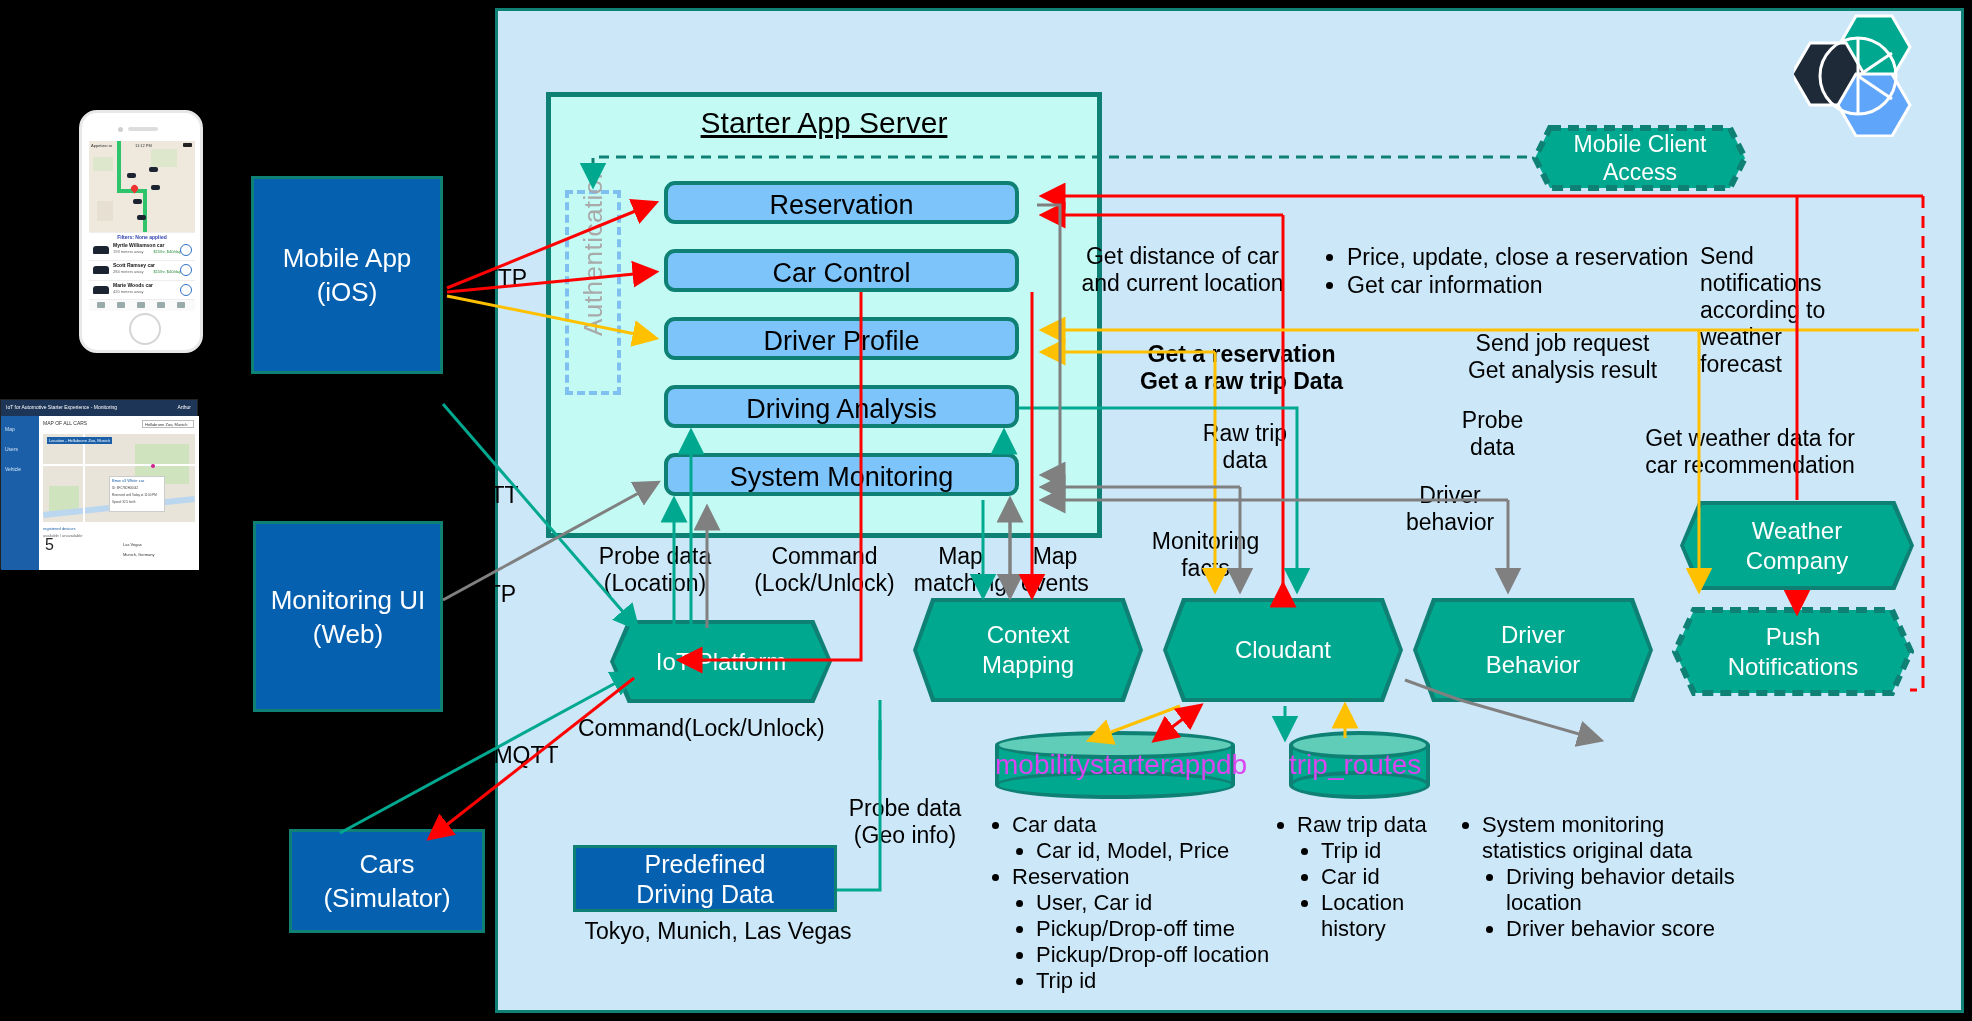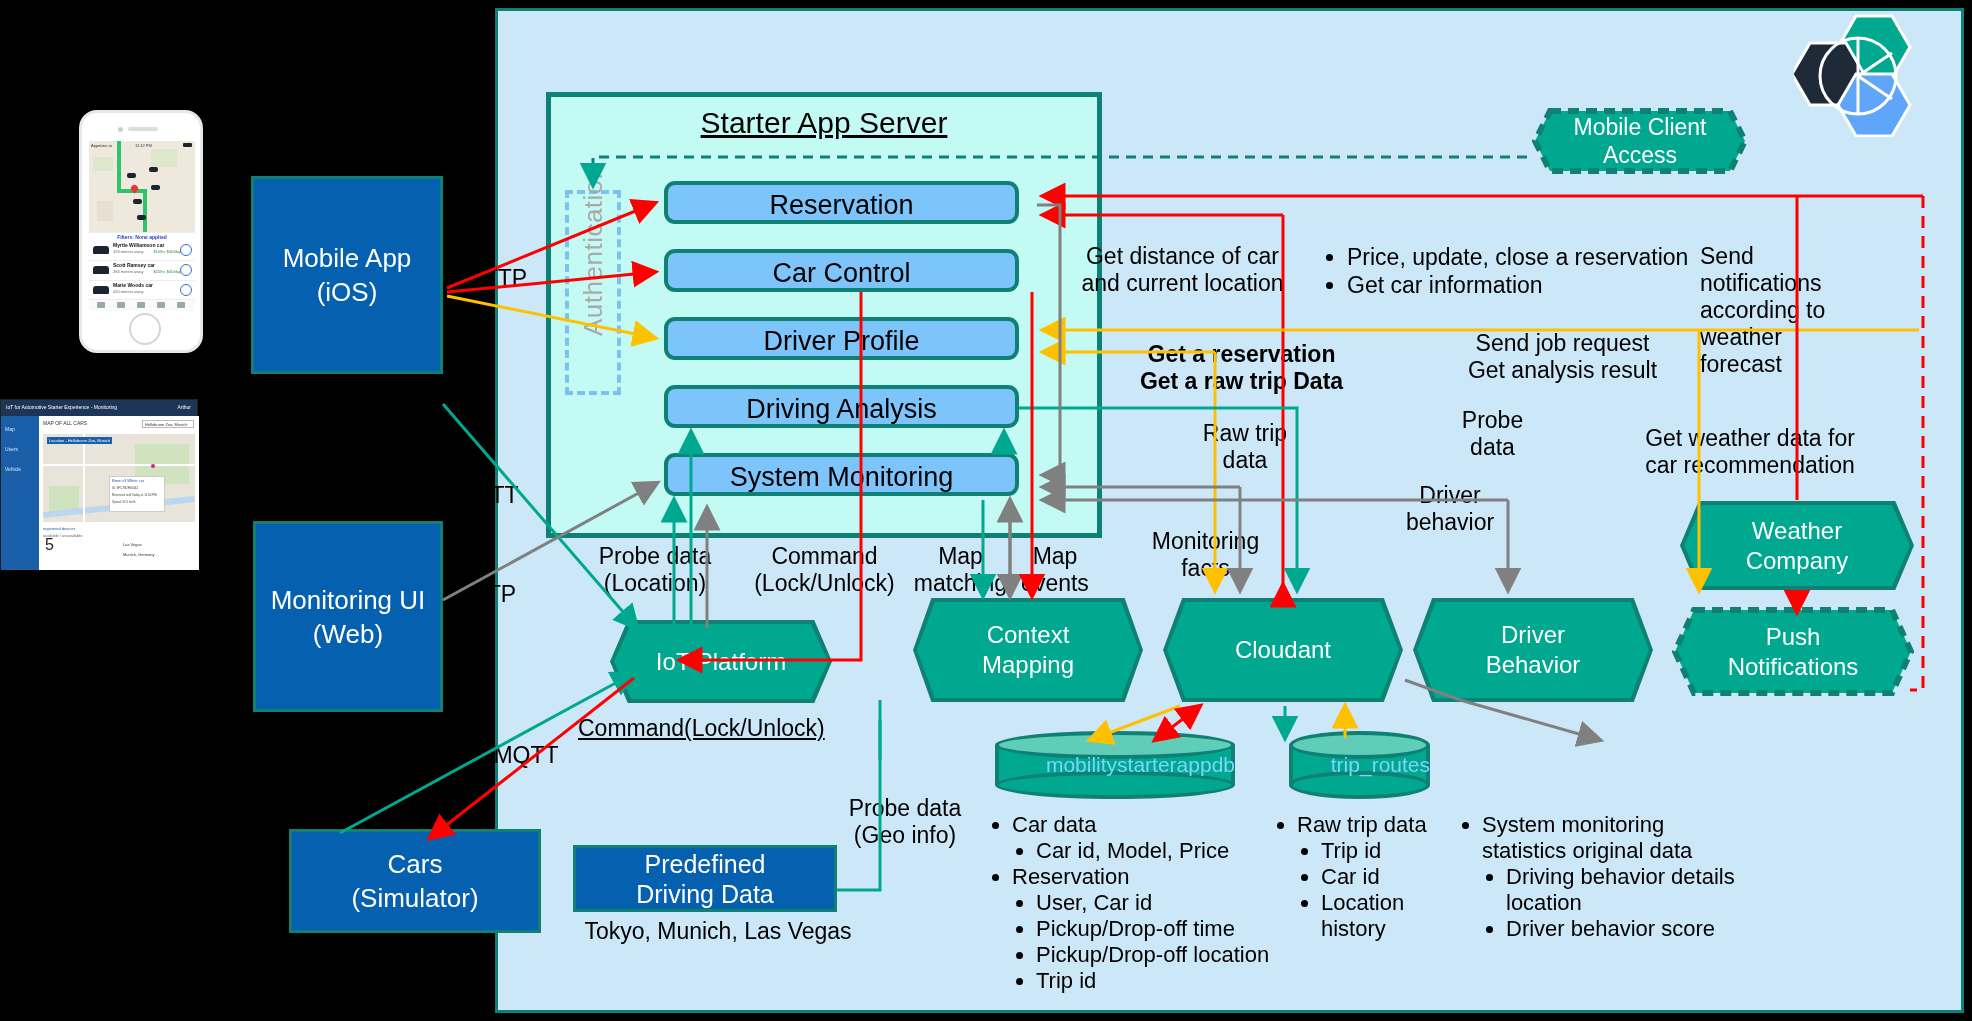--- a/index.html
+++ b/index.html
@@ -34,21 +34,21 @@
   #svc2{top:317px}
   #svc3{top:385px}
   #svc4{top:453px}
 
   
   .client{background:#0560B0;border:3px solid #0E8074;color:#fff;
       display:flex;flex-direction:column;align-items:center;justify-content:center;
       font-size:26px;line-height:34px;text-align:center;}
   #mobile-app{left:251px;top:176px;width:192px;height:198px;}
   #monitoring-ui{left:253px;top:521px;width:190px;height:191px;}
-  #cars-box{left:289px;top:829px;width:252px;height:104px;}
+  #cars-box{left:289px;top:829px;width:196px;height:104px;}
   #predefined{left:573px;top:845px;width:264px;height:67px;font-size:25px;line-height:30px;}
   #predefined-sub{left:573px;top:918px;width:290px;height:30px;color:#000;font-size:23px;text-align:center;}
   .hexwrap{position:absolute;}
   .hexborder{position:absolute;left:0;top:0;width:100%;height:100%;
       background:#0E8074;clip-path:polygon(8% 0,92% 0,100% 50%,92% 100%,8% 100%,0 50%);}
   .hexinner{position:absolute;left:4px;top:4px;width:calc(100% - 8px);height:calc(100% - 8px);
       background:#00A88F;clip-path:polygon(8% 0,92% 0,100% 50%,92% 100%,8% 100%,0 50%);
       display:flex;align-items:center;justify-content:center;text-align:center;
       color:#fff;font-size:24px;line-height:30px;}
   .dashhex{position:absolute;left:0;top:0;width:100%;height:100%;}
@@ -56,21 +56,21 @@
   
   .cyl{position:absolute;}
   .cyl .body{position:absolute;left:0;top:14px;width:100%;height:calc(100% - 28px);
       background:#00A88F;border-left:4px solid #0E8074;border-right:4px solid #0E8074;
       box-sizing:border-box;}
   .cyl .top{position:absolute;left:0;top:0;width:100%;height:28px;
       background:#5FCDB8;border:4px solid #0E8074;border-radius:50%;box-sizing:border-box;}
   .cyl .bot{position:absolute;left:0;bottom:0;width:100%;height:28px;
       background:#00A88F;border:4px solid #0E8074;border-radius:50%;box-sizing:border-box;}
   .cyl .lbl{position:absolute;left:0;top:0;width:100%;height:100%;
-      display:flex;align-items:center;justify-content:flex-end;color:#7dd3fc;font-size:21px;z-index:3;}
+      display:flex;align-items:center;justify-content:flex-start;color:#d946ef;font-size:28px;z-index:3;}
 
   
   .lab{color:#000;font-size:23px;line-height:27px;text-align:center;white-space:pre-line;}
   .lab-l{text-align:left;}
   .lab-r{text-align:left;}
 
   
   .bullets{color:#000;font-size:22px;line-height:26px;}
   .bullets ul{margin:0;padding-left:22px;list-style:disc;}
   .bullets ul ul{padding-left:24px;}
@@ -259,21 +259,21 @@
     <span>Reservation</span></div>
   <div class="abs svc" id="svc1">
     <span>Car Control</span></div>
   <div class="abs svc" id="svc2">
     <span>Driver Profile</span></div>
   <div class="abs svc" id="svc3">
     <span>Driving Analysis</span></div>
   <div class="abs svc" id="svc4">
     <span>System Monitoring</span></div>
 
-  <div class="hexwrap" style="left:1532px;top:108px;width:216px;height:66px;">
+  <div class="hexwrap" style="left:1532px;top:125px;width:216px;height:66px;">
     <svg class="dashhex" viewBox="0 0 216 66" preserveAspectRatio="none">
       <polygon points="18,3 198,3 213,33 198,63 18,63 3,33" fill="#00A88F" stroke="#0E8074" stroke-width="6" stroke-dasharray="11,7"></polygon>
     </svg>
     <div class="abs" style="left:0;top:0;width:100%;height:100%;display:flex;flex-direction:column;
          align-items:center;justify-content:center;color:#fff;font-size:23px;line-height:28px;">
       <span>Mobile Client</span>
       <span>Access</span>
     </div>
   </div>
 
@@ -399,21 +399,21 @@
   <div class="abs lab" style="left:570px;top:543px;width:170px;">Probe data
 (Location)</div>
   <div class="abs lab" style="left:737px;top:543px;width:175px;">Command
 (Lock/Unlock)</div>
   <div class="abs lab" style="left:908px;top:543px;width:105px;">Map
 matching</div>
   <div class="abs lab" style="left:1010px;top:543px;width:90px;">Map
 events</div>
   <div class="abs lab" style="left:1133px;top:528px;width:145px;">Monitoring
 facts</div>
-  <div class="abs lab lab-l" style="left:578px;top:715px;width:320px;text-decoration:underline;">Command(Lock/Unlock)</div>
+  <div class="abs lab lab-l" style="left:578px;top:715px;width:320px;">Command(Lock/Unlock)</div>
   <div class="abs lab" style="left:820px;top:795px;width:170px;">Probe data
 (Geo info)</div>
 
   <div class="abs lab" style="left:1060px;top:243px;width:245px;">Get distance of car
 and current location</div>
   <div class="abs lab" style="left:1129px;top:341px;width:225px;font-weight:bold;">Get a reservation
 Get a raw trip Data</div>
   <div class="abs lab" style="left:1195px;top:420px;width:100px;">Raw trip
 data</div>
   <div class="abs lab" style="left:1440px;top:407px;width:105px;">Probe

